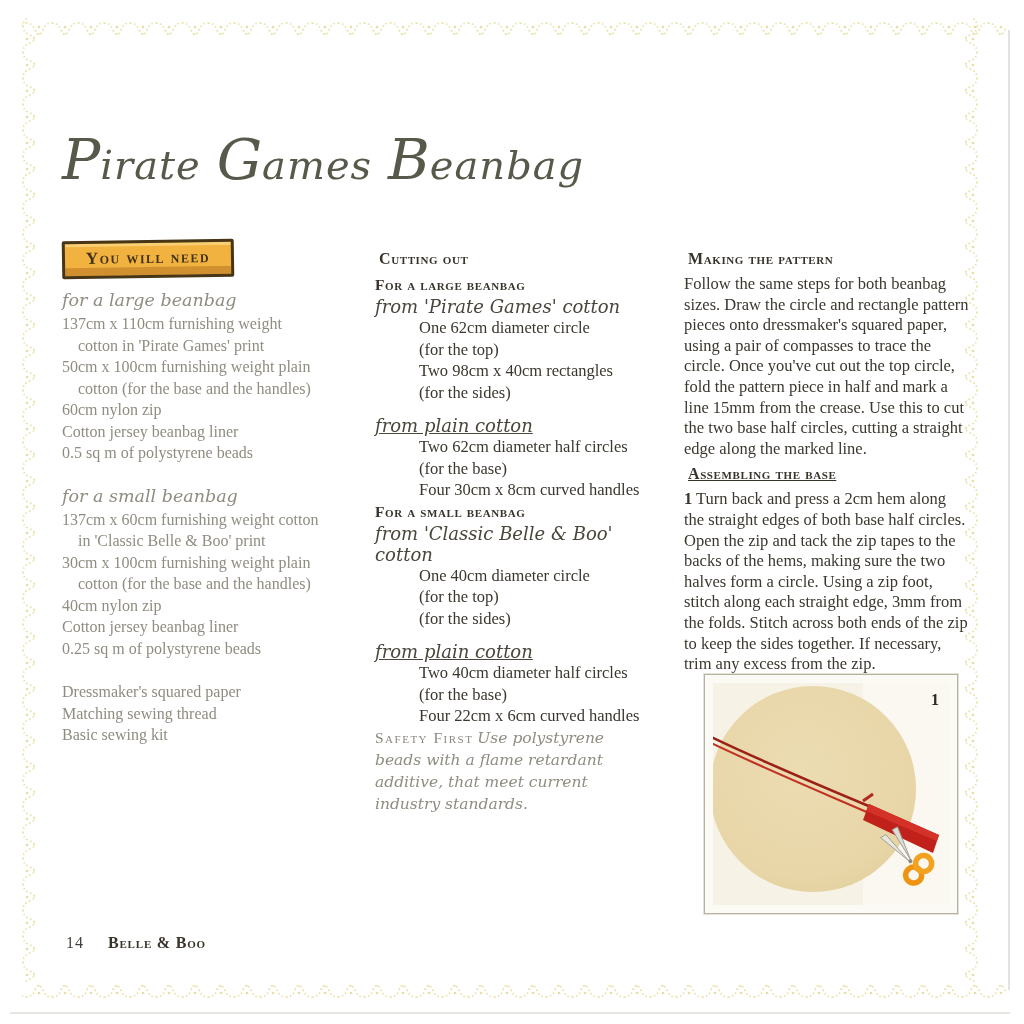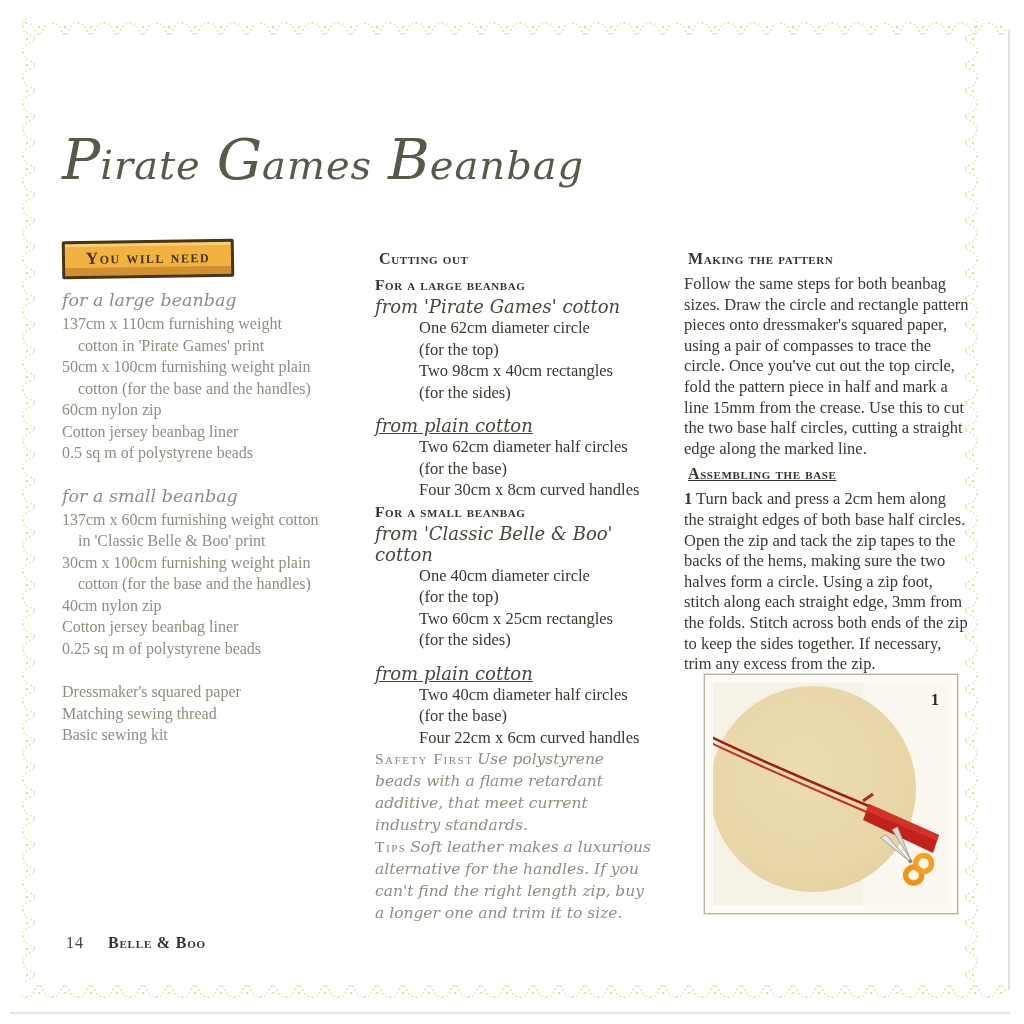--- a/index.html
+++ b/index.html
@@ -138,37 +138,32 @@
         <div class="cut-line">Two 62cm diameter half circles</div>
         <div class="cut-line">(for the base)</div>
         <div class="cut-line">Four 30cm x 8cm curved handles</div>
       </div>
 
     <h4 class="sc mt22">For a small beanbag</h4>
     <div class="script-h">from 'Classic Belle &amp; Boo' cotton</div>
     <div class="cut">
         <div class="cut-line">One 40cm diameter circle</div>
         <div class="cut-line">(for the top)</div>
-        <div class="cut-line">Two 60cm x 25cm rectangles</div>
         <div class="cut-line">(for the sides)</div>
       </div>
     <div class="script-h mt12">from plain cotton</div>
     <div class="cut">
         <div class="cut-line">Two 40cm diameter half circles</div>
         <div class="cut-line">(for the base)</div>
         <div class="cut-line">Four 22cm x 6cm curved handles</div>
       </div>
 
     <p class="note mt34">
       <span class="note-label">Safety First</span>
       <span class="note-text">Use polystyrene beads with a flame retardant additive, that meet current industry standards.</span>
-    </p>
-    <p class="note mt14">
-      <span class="note-label">Tips</span>
-      <span class="note-text">Soft leather makes a luxurious alternative for the handles. If you can't find the right length zip, buy a longer one and trim it to size.</span>
     </p>
   </div>
 
   <div class="col col-right">
     <h3 class="sc">Making the pattern</h3>
     <p>Follow the same steps for both beanbag sizes. Draw the circle and rectangle pattern pieces onto dressmaker's squared paper, using a pair of compasses to trace the circle. Once you've cut out the top circle, fold the pattern piece in half and mark a line 15mm from the crease. Use this to cut the two base half circles, cutting a straight edge along the marked line.</p>
     <h3 class="sc mt12">Assembling the base</h3>
     <p><b>1</b> <span>Turn back and press a 2cm hem along the straight edges of both base half circles. Open the zip and tack the zip tapes to the backs of the hems, making sure the two halves form a circle. Using a zip foot, stitch along each straight edge, 3mm from the folds. Stitch across both ends of the zip to keep the sides together. If necessary, trim any excess from the zip.</span></p>
   </div>
 

